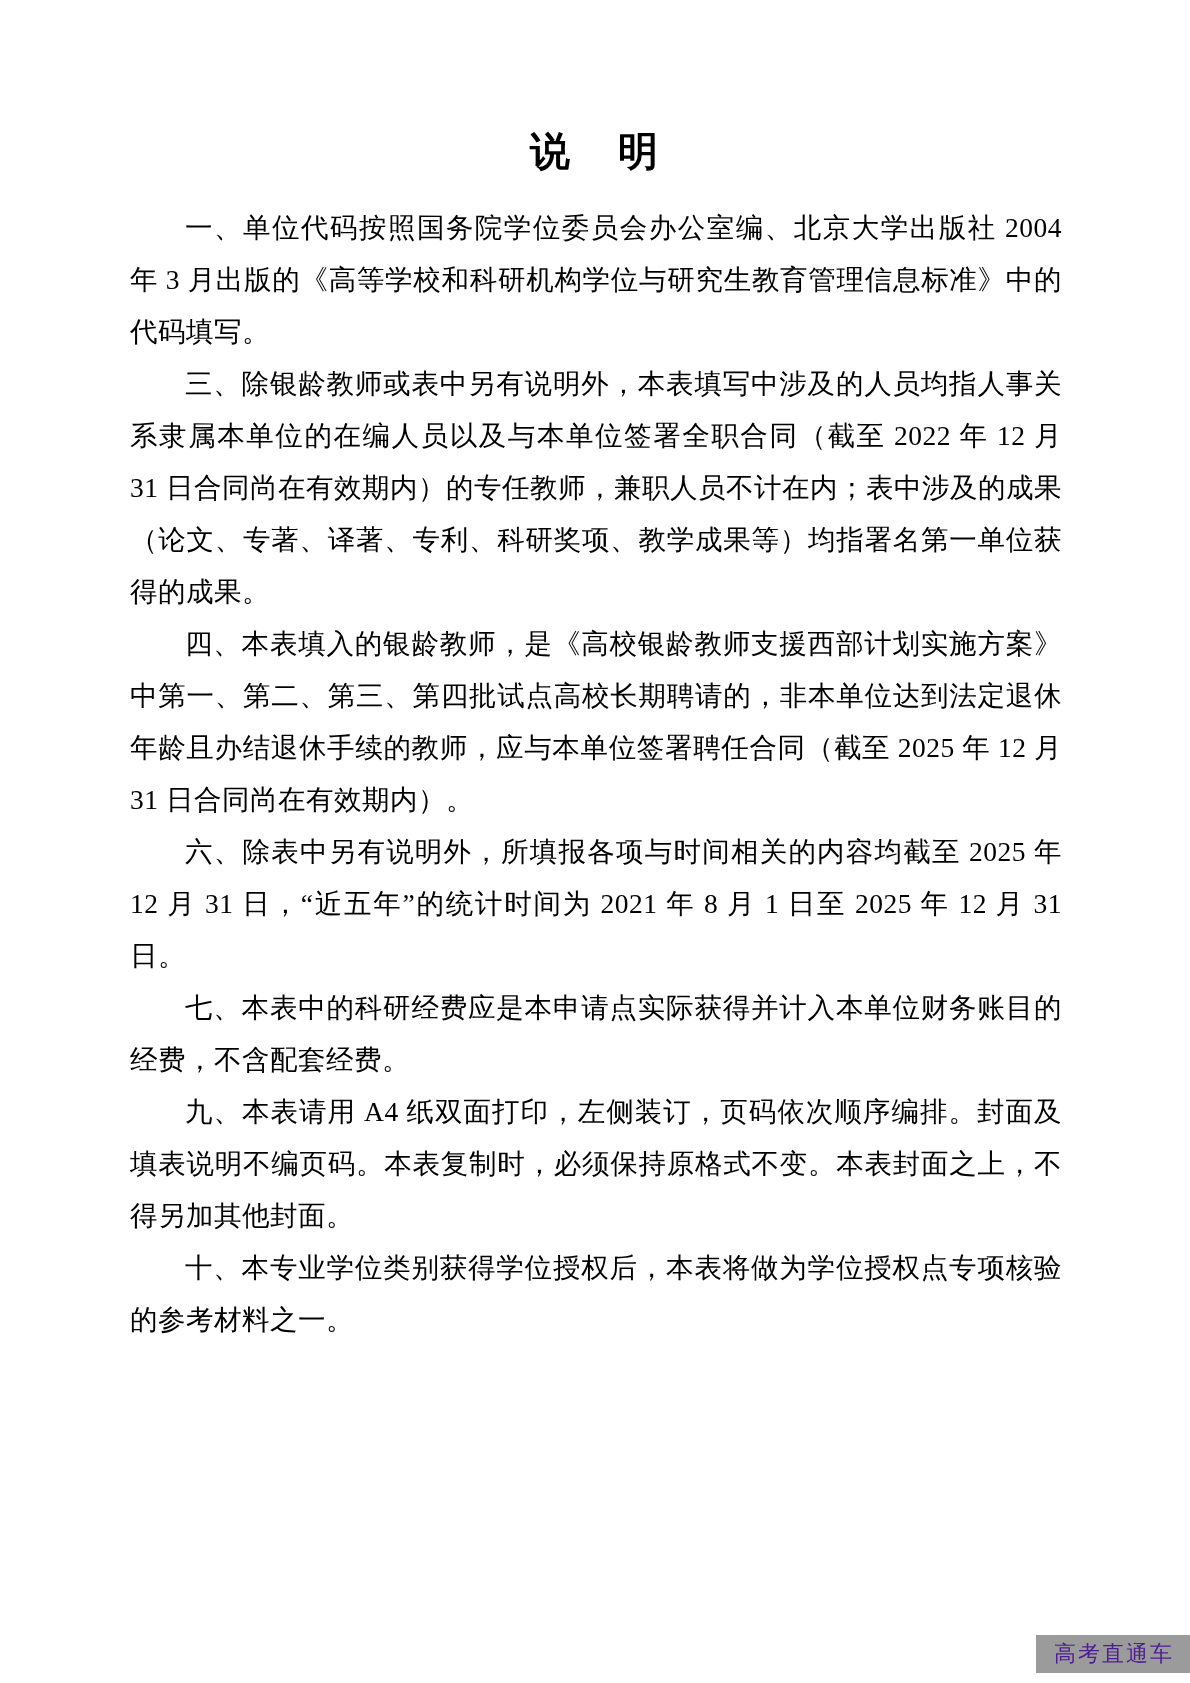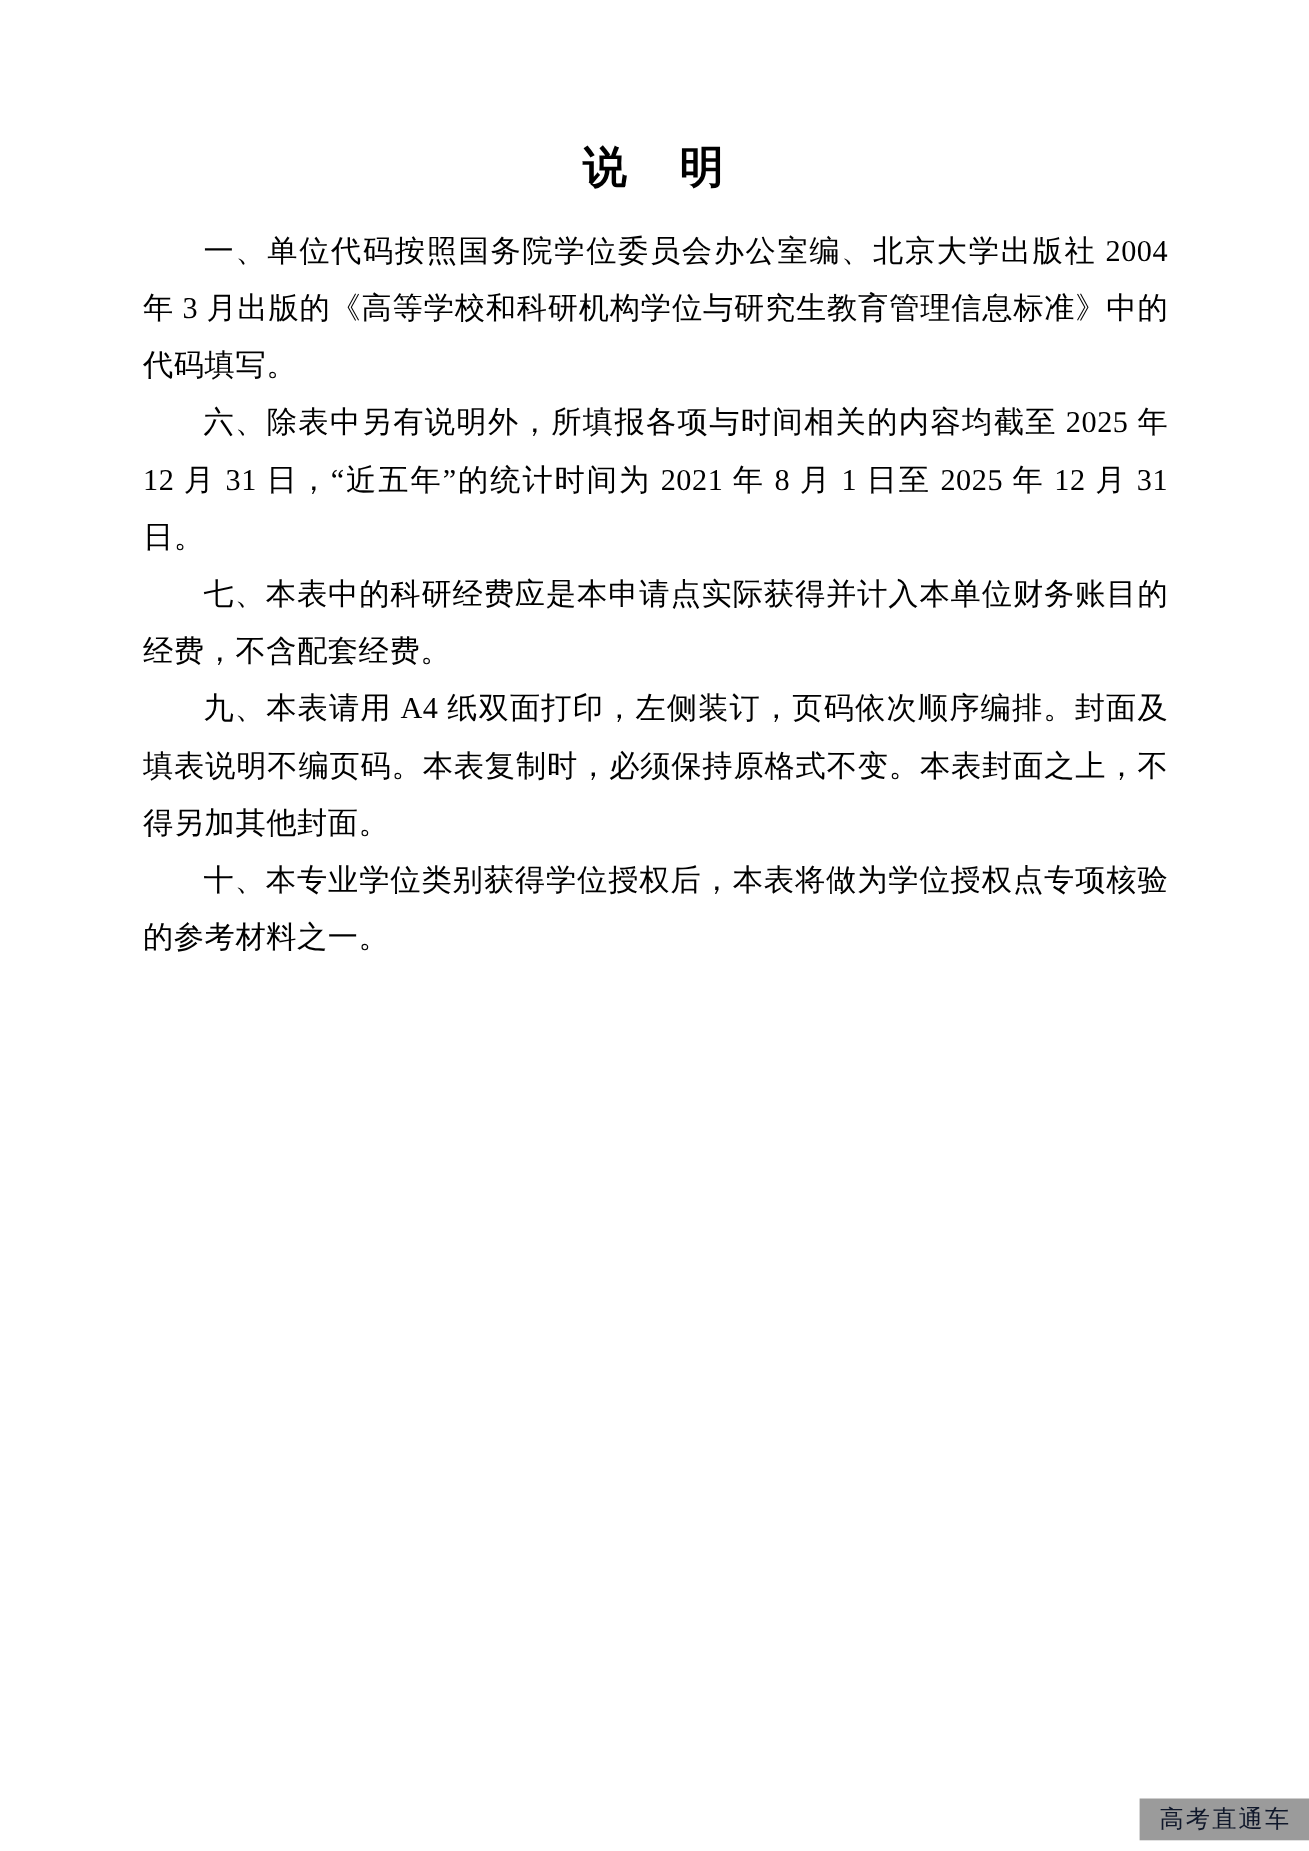--- a/index.html
+++ b/index.html
@@ -41,36 +41,38 @@
     text-align: justify;
     text-justify: inter-ideograph;
     letter-spacing: 0.5px;
     font-family: Liberation Serif, serif;
   }
   .watermark {
     position: absolute;
     right: 0;
     bottom: 10px;
     background: #9b9b9b;
-    color: #0f172a;
+    color: #4c1d95;
     font-family: "Liberation Sans", "DejaVu Sans", sans-serif;
     font-size: 22px;
     line-height: 38px;
     padding: 0 16px 0 18px;
     letter-spacing: 2px;
   }
 </style>
 </head>
 <body>
 
 <div class="page">
   <div class="content">
     <h1 class="doc-title">说　明</h1>
     <div class="doc-body">
       <p>一、单位代码按照国务院学位委员会办公室编、北京大学出版社 2004 年 3 月出版的《高等学校和科研机构学位与研究生教育管理信息标准》中的代码填写。</p>
+      <p>三、除银龄教师或表中另有说明外，本表填写中涉及的人员均指人事关系隶属本单位的在编人员以及与本单位签署全职合同（截至 2022 年 12 月 31 日合同尚在有效期内）的专任教师，兼职人员不计在内；表中涉及的成果（论文、专著、译著、专利、科研奖项、教学成果等）均指署名第一单位获得的成果。</p>
+      <p>四、本表填入的银龄教师，是《高校银龄教师支援西部计划实施方案》中第一、第二、第三、第四批试点高校长期聘请的，非本单位达到法定退休年龄且办结退休手续的教师，应与本单位签署聘任合同（截至 2025 年 12 月 31 日合同尚在有效期内）。</p>
       <p>六、除表中另有说明外，所填报各项与时间相关的内容均截至 2025 年 12 月 31 日，“近五年”的统计时间为 2021 年 8 月 1 日至 2025 年 12 月 31 日。</p>
       <p>七、本表中的科研经费应是本申请点实际获得并计入本单位财务账目的经费，不含配套经费。</p>
       <p>九、本表请用 A4 纸双面打印，左侧装订，页码依次顺序编排。封面及填表说明不编页码。本表复制时，必须保持原格式不变。本表封面之上，不得另加其他封面。</p>
       <p>十、本专业学位类别获得学位授权后，本表将做为学位授权点专项核验的参考材料之一。</p>
     </div>
   </div>
   <div class="watermark">高考直通车</div>
 </div>
 
 </body></html>

